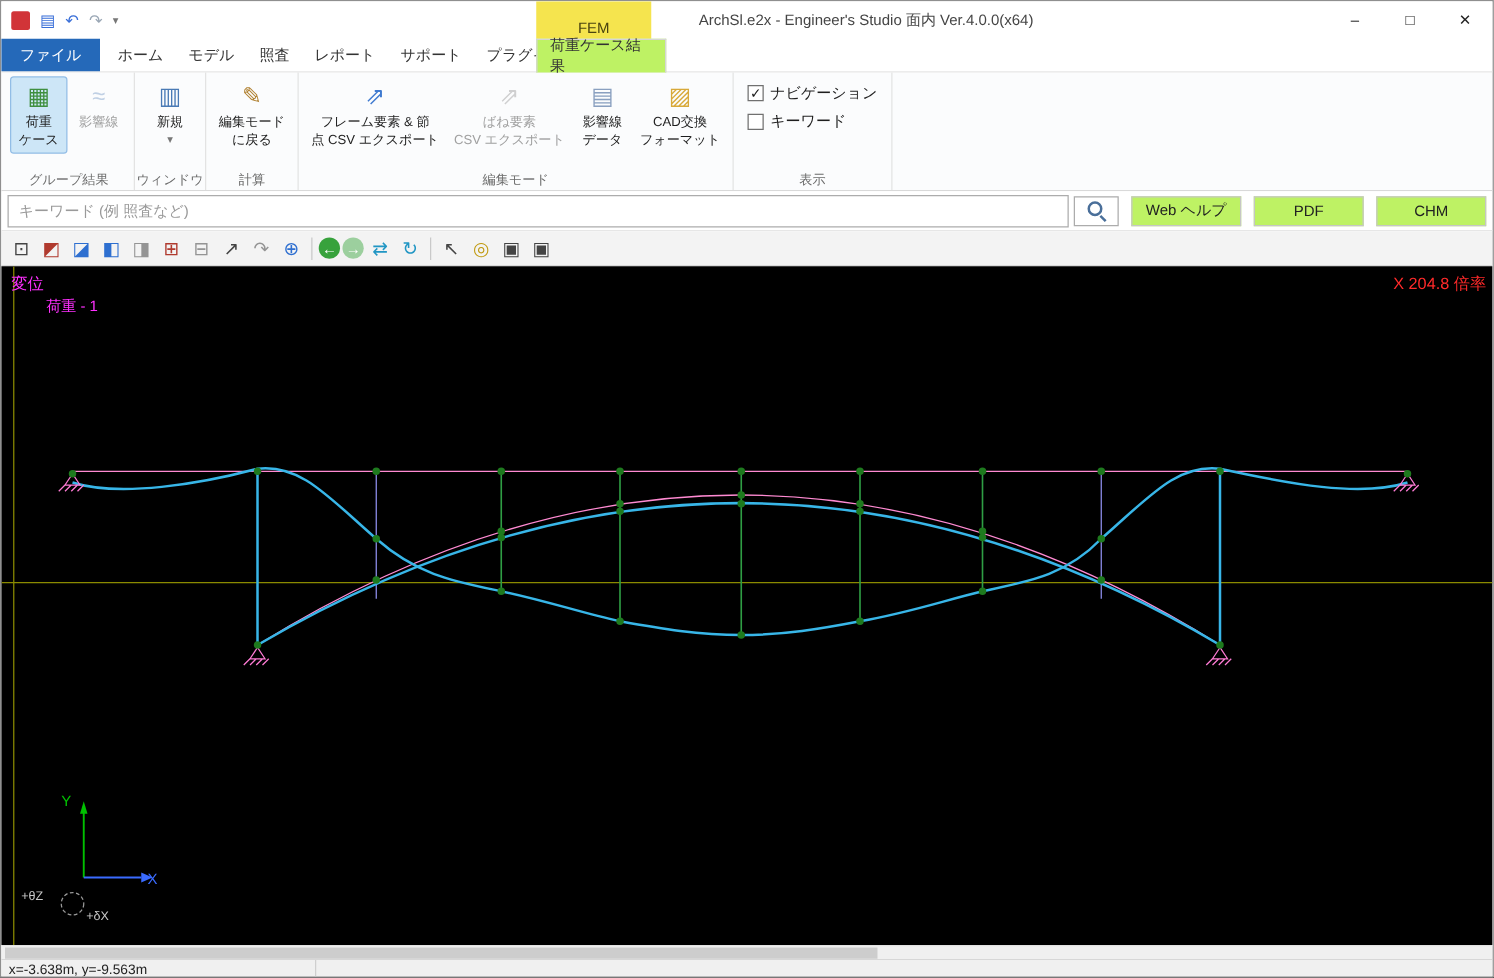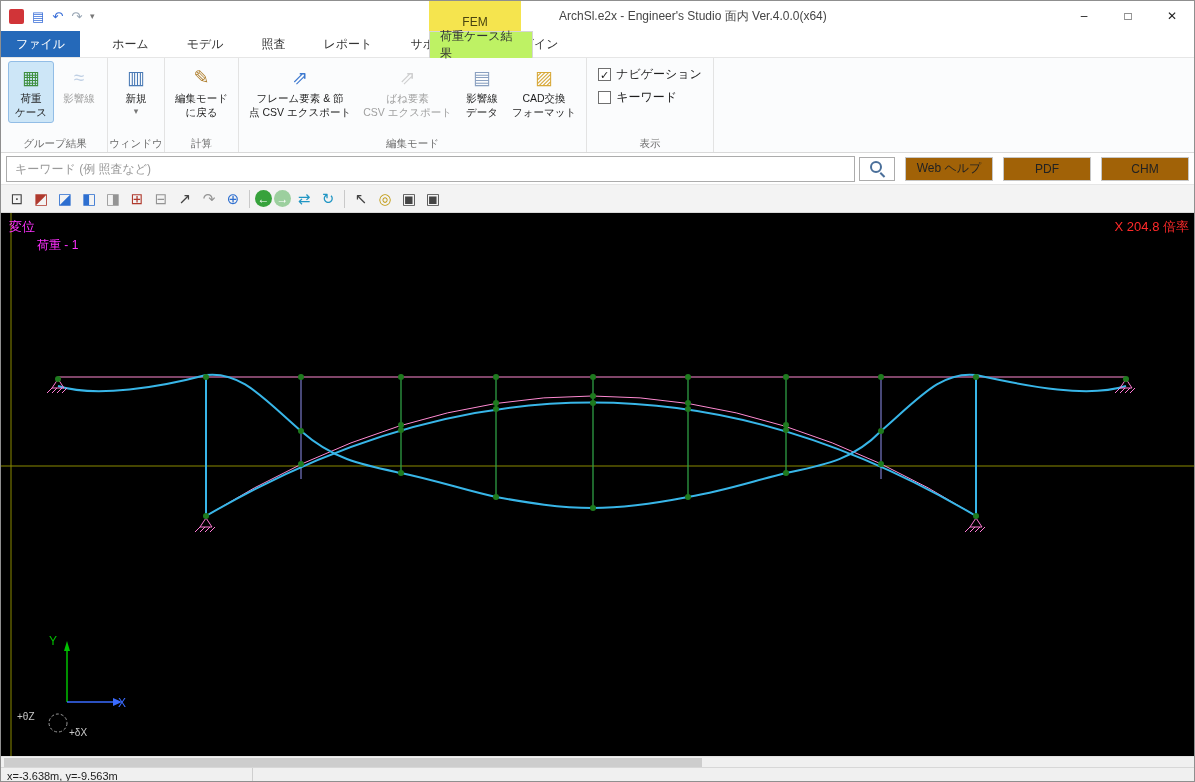--- a/index.html
+++ b/index.html
@@ -12,21 +12,21 @@
   .appicon{width:15px;height:15px;background:#d13438;border-radius:2px;}
   .qicon{font-size:13px;color:#3a6fd8;line-height:15px;}
   .qicon.redo{color:#9aa7b5;}
   .ddv{font-size:9px;color:#777;}
   .femtab{position:absolute;left:428px;top:0;width:92px;height:42px;background:#f5e44e;color:#4a4410;font-size:12px;display:flex;align-items:center;justify-content:center;}
   .title{position:absolute;left:532px;top:0;line-height:30px;font-size:12px;color:#454545;white-space:nowrap;margin-left:26px;}
   .winctl{margin-left:auto;display:flex;height:30px;}
   .winbtn{width:44px;height:30px;display:flex;align-items:center;justify-content:center;font-size:12px;color:#222;}
 
   
-  .tabrow{position:relative;height:27px;background:#fff;display:flex;align-items:stretch;border-bottom:1px solid #e6e6e6;gap:18px;}
+  .tabrow{position:relative;height:27px;background:#fff;display:flex;align-items:stretch;border-bottom:1px solid #e6e6e6;}
   .tab{padding:0 10px;display:flex;align-items:center;font-size:12px;color:#333;}
   .tab.file{background:#2569b9;color:#fff;padding:0 15px;margin-right:4px;}
   .tab.active{position:absolute;left:428px;top:0;width:104px;height:27px;justify-content:center;background:#bef264;border:1px solid #d5d5d5;border-bottom:none;}
 
   
   .ribbon{display:flex;height:95px;background:#fbfcfd;border-bottom:1px solid #d9d9d9;padding-left:2px;}
   .rgroup{position:relative;display:flex;align-items:flex-start;gap:2px;padding:3px 5px 16px 5px;border-right:1px solid #e3e3e3;}
   .glabel{position:absolute;left:0;right:0;bottom:1px;text-align:center;font-size:10.5px;color:#6b6b6b;}
   .rbtn{display:flex;flex-direction:column;align-items:center;gap:1px;padding:3px 4px;border:1px solid transparent;border-radius:3px;font-size:10.5px;color:#1e1e1e;text-align:center;min-width:46px;}
   .ricon{width:26px;height:26px;font-size:19px;line-height:26px;text-align:center;}
@@ -47,21 +47,21 @@
   .viewcol{display:flex;flex-direction:column;padding:2px 6px;}
 
   
   .searchrow{height:32px;background:#fff;display:flex;align-items:center;padding:0 5px;gap:10px;border-bottom:1px solid #e6e6e6;}
   .searchinput{flex:1;height:22px;border:1px solid #acacac;font-size:12px;padding:12px 8px;color:#333;outline:none;}
   .searchinput::placeholder{color:#9a9a9a;}
   .searchbtn{width:36px;height:24px;border:1px solid #acacac;background:#fff;display:flex;align-items:center;justify-content:center;margin-left:-6px;}
   .lens{position:relative;width:15px;height:15px;display:inline-block;}
   .lens::before{content:"";position:absolute;left:0;top:0;width:8px;height:8px;border:2px solid #4a6f9a;border-radius:50%;}
   .lens::after{content:"";position:absolute;left:11px;top:11px;width:6px;height:2px;background:#4a6f9a;transform:rotate(45deg);transform-origin:0 0;}
-  .helpbtn{width:88px;height:24px;border:1px solid #c6c6c6;background:#a16207;font-size:12px;color:#222;display:flex;align-items:center;justify-content:center;}
+  .helpbtn{width:88px;height:24px;border:1px solid #c6c6c6;background:#bef264;font-size:12px;color:#222;display:flex;align-items:center;justify-content:center;}
 
   
   .toolbar{height:28px;background:#f3f3f3;display:flex;align-items:center;padding:0 5px;gap:2px;border-bottom:1px solid #d9d9d9;}
   .tbi{width:22px;height:22px;display:flex;align-items:center;justify-content:center;font-size:15px;color:#444;}
   .tbsep{width:1px;height:18px;background:#c9c9c9;margin:0 3px;}
   .tb-red{color:#b03a2e;}
   .tb-blue{color:#2e6fd0;}
   .tb-gray{color:#949494;}
   .tb-cyan{color:#2196c4;}
   .tb-yellow{color:#c09a10;}

